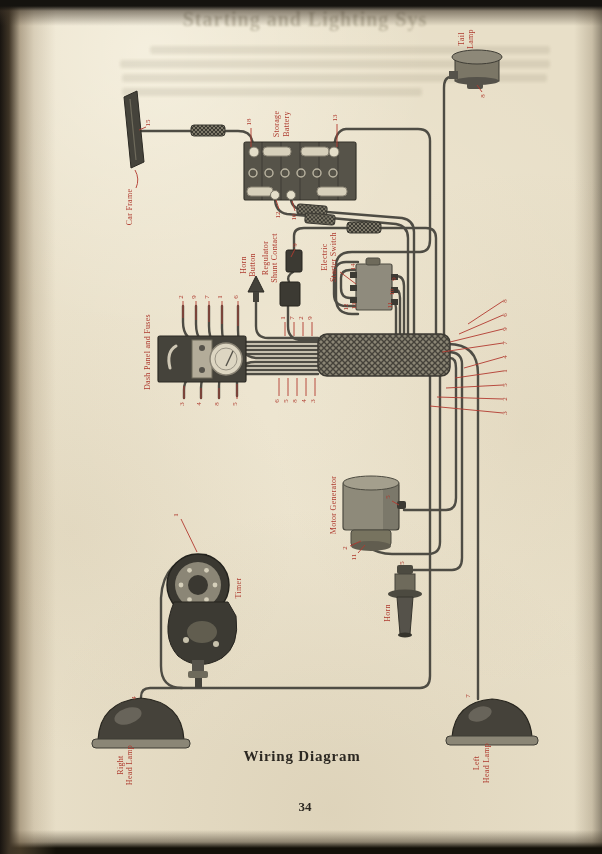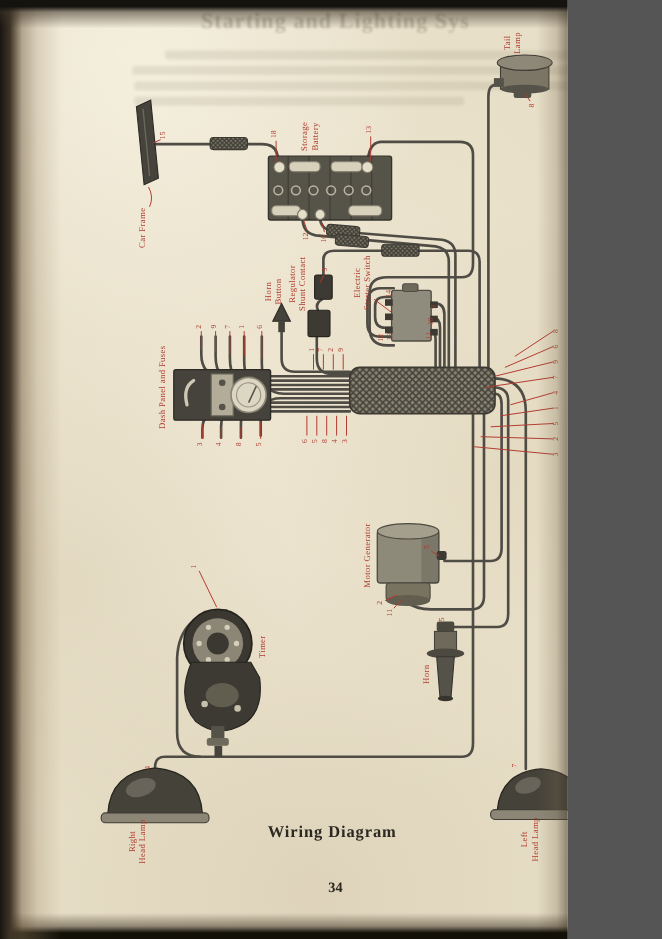--- a/index.html
+++ b/index.html
@@ -1,17 +1,17 @@
 <!DOCTYPE html>
 <html><head>
 <meta charset="utf-8">
 <style>
   html,body{margin:0;padding:0;background:#555;}
   .page{
-    position:relative;width:516px;height:854px;overflow:hidden;
+    position:relative;width:602px;height:854px;overflow:hidden;
     background:#e8dfc8;
     font-family:"Liberation Serif", serif;
   }
   
   .page::before{
     content:"";position:absolute;inset:0;pointer-events:none;
     background:
       radial-gradient(circle at 88% 50%, rgba(168,146,102,0.10), transparent 38%),
       radial-gradient(circle at 12% 62%, rgba(160,140,100,0.10), transparent 30%),
       radial-gradient(circle at 55% 95%, rgba(150,128,88,0.12), transparent 35%),

